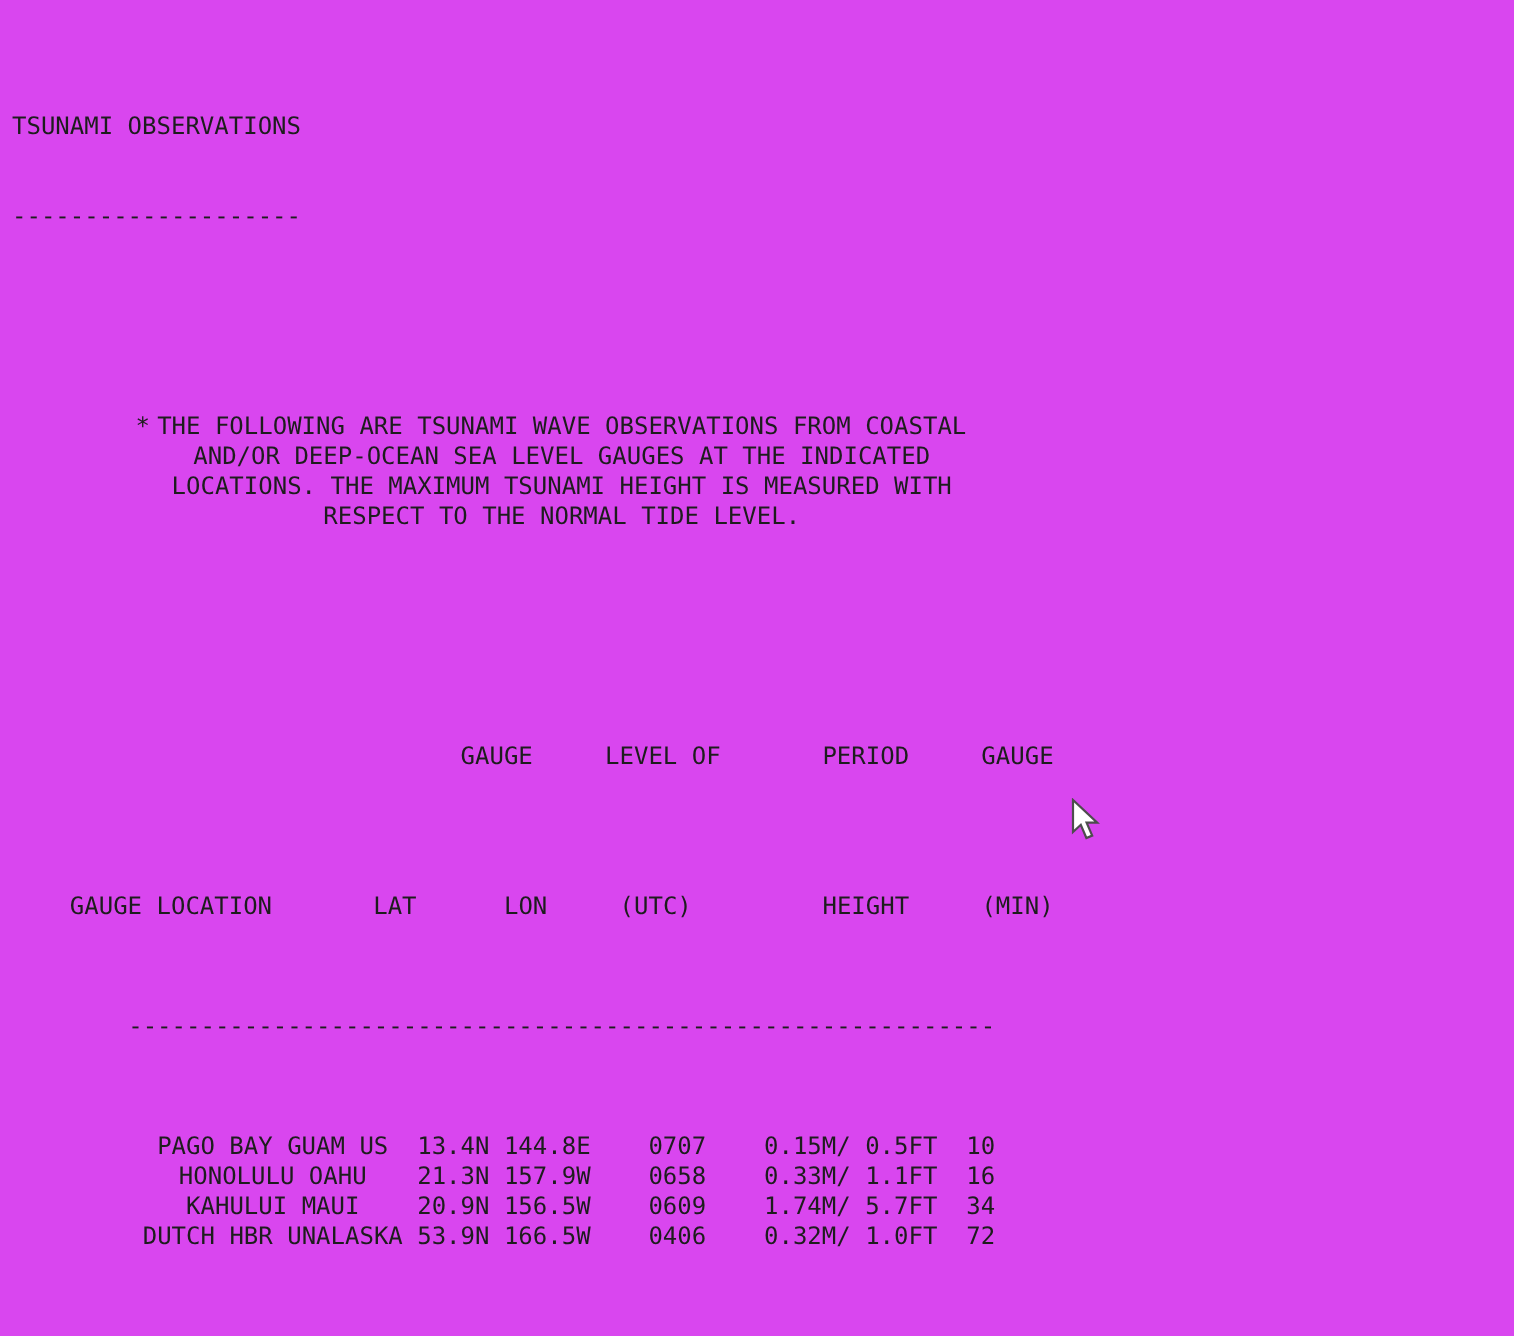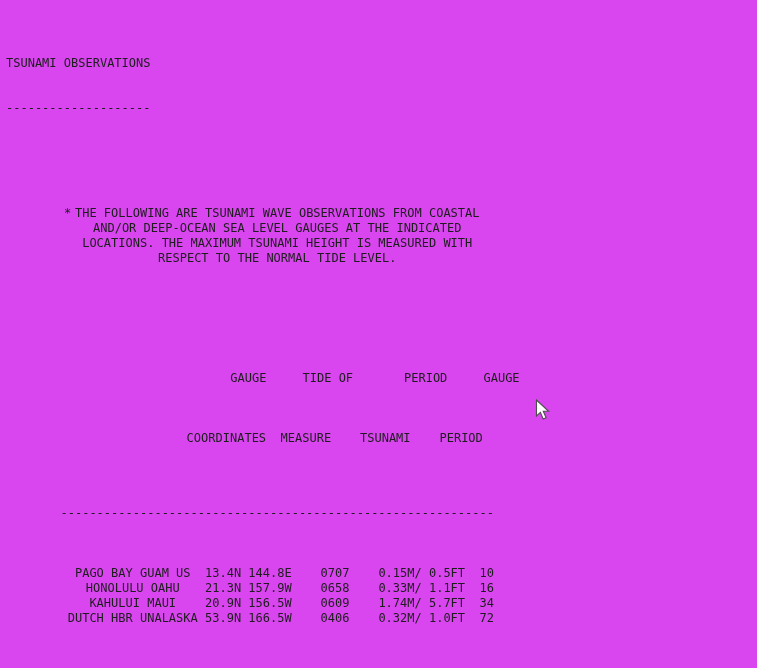--- a/index.html
+++ b/index.html
@@ -55,24 +55,24 @@
   <div id="doc">
 
     <div class="line">TSUNAMI OBSERVATIONS</div>
     <div class="line">--------------------</div>
     <div class="line blank"></div>
 
     <div id="note"><div class="line pad2"><span class="bullet">*</span><span>THE FOLLOWING ARE TSUNAMI WAVE OBSERVATIONS FROM COASTAL</span></div><div class="line pad4"><span>AND/OR DEEP-OCEAN SEA LEVEL GAUGES AT THE INDICATED</span></div><div class="line pad4"><span>LOCATIONS. THE MAXIMUM TSUNAMI HEIGHT IS MEASURED WITH</span></div><div class="line pad4"><span>RESPECT TO THE NORMAL TIDE LEVEL.</span></div></div>
 
     <div class="line blank"></div>
 
-    <div class="line pad28"><span class="mr5">GAUGE</span><span class="mr4">TIDE OF</span><span class="mr5">PERIOD</span><span>GAUGE</span></div>
+    <div class="line pad28"><span class="mr5">GAUGE</span><span class="mr4">LEVEL OF</span><span class="mr5">PERIOD</span><span>GAUGE</span></div>
 
-    <div class="line pad25"><span class="mr2">COORDINATES</span><span class="mr4">MEASURE</span><span class="mr4">TSUNAMI</span><span>PERIOD</span></div>
 
+    <div class="line pad4"><span class="mr7">GAUGE LOCATION</span><span class="mr3">LAT</span><span class="mr5">LON</span><span class="mr6">(UTC)</span><span class="mr5">HEIGHT</span><span>(MIN)</span></div>
 
     <div class="line pad4">------------------------------------------------------------</div>
 
     <div id="rows"><div class="line pad4"><span class="c-loc">PAGO BAY GUAM US</span><span class="mr1">13.4N</span><span class="mr4">144.8E</span><span class="mr4">0707</span><span class="mr2">0.15M/ 0.5FT</span><span>10</span></div><div class="line pad4"><span class="c-loc">HONOLULU OAHU</span><span class="mr1">21.3N</span><span class="mr4">157.9W</span><span class="mr4">0658</span><span class="mr2">0.33M/ 1.1FT</span><span>16</span></div><div class="line pad4"><span class="c-loc">KAHULUI MAUI</span><span class="mr1">20.9N</span><span class="mr4">156.5W</span><span class="mr4">0609</span><span class="mr2">1.74M/ 5.7FT</span><span>34</span></div><div class="line pad4"><span class="c-loc">DUTCH HBR UNALASKA</span><span class="mr1">53.9N</span><span class="mr4">166.5W</span><span class="mr4">0406</span><span class="mr2">0.32M/ 1.0FT</span><span>72</span></div></div>
 
   </div>
 
   <svg id="cursor" width="18" height="24" viewBox="0 0 18 24">
     <path d="M1.5 1 L1.5 17 L5.4 13.4 L8.2 20 L11.1 18.8 L8.3 12.3 L13.6 12.3 Z" fill="#ffffff" stroke="#4d4d4d" stroke-width="1.1" stroke-linejoin="miter"></path>
   </svg>

